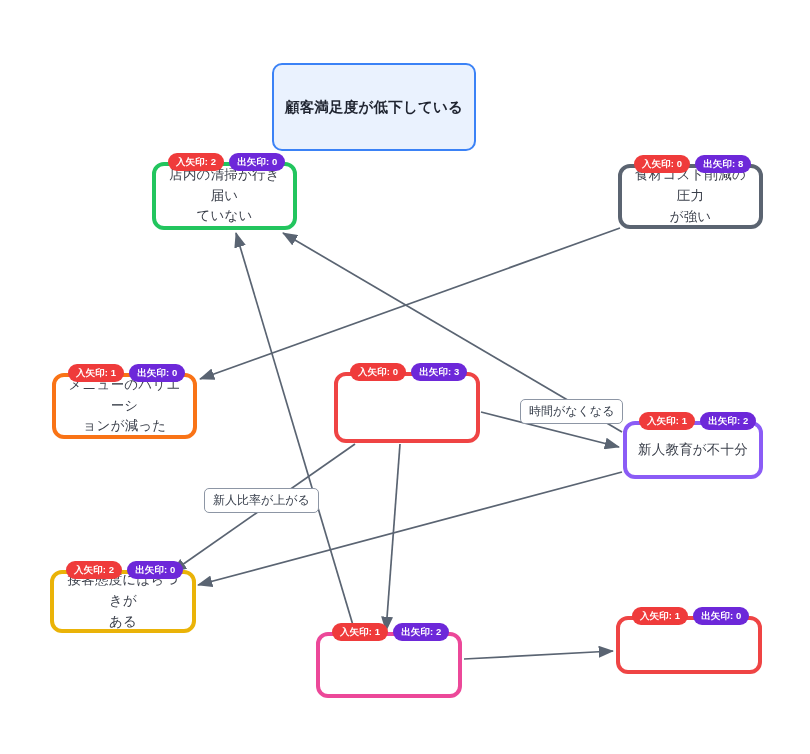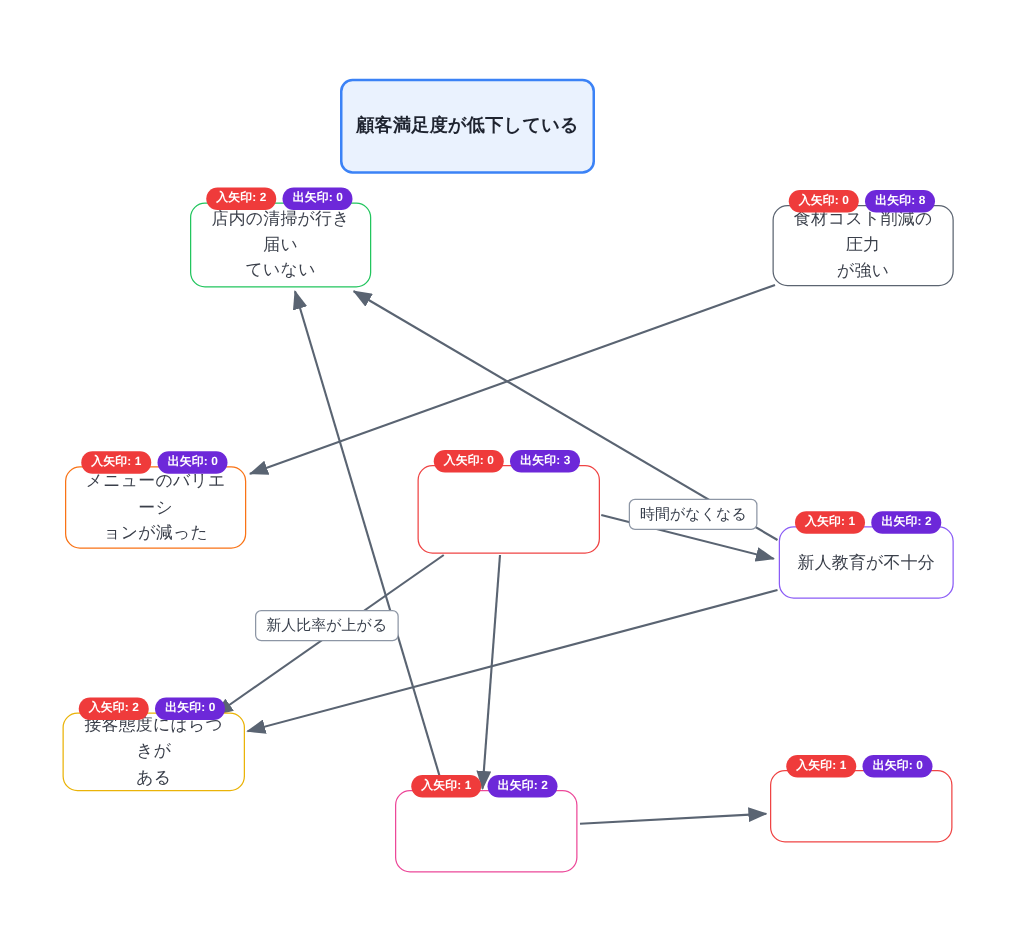--- a/index.html
+++ b/index.html
@@ -11,21 +11,21 @@
     position:relative;
   }
   #canvas{position:absolute;left:0;top:0;width:810px;height:754px;}
   #edge-layer{position:absolute;left:0;top:0;width:810px;height:754px;pointer-events:none;}
 
   
   .node{
     position:absolute;
     box-sizing:border-box;
     background:#ffffff;
-    border:1px solid #84cc16;
+    border:4px solid #84cc16;
     border-radius:12px;
     display:flex;align-items:center;justify-content:center;
     text-align:center;
     color:#3a3f4a;
     font-size:13.5px;
     line-height:1.55;
     padding:6px 10px;
     letter-spacing:.2px;
   }
   .node .node-text{display:block;width:100%;}
@@ -96,21 +96,21 @@
 
     <line x1="622" y1="432" x2="283" y2="233" stroke="#5a6472" stroke-width="1.7" marker-end="url(#arrowhead)"></line>
 
     <line x1="622" y1="472" x2="198" y2="585" stroke="#5a6472" stroke-width="1.7" marker-end="url(#arrowhead)"></line>
 
     <line x1="355" y1="632" x2="236" y2="233" stroke="#5a6472" stroke-width="1.7" marker-end="url(#arrowhead)"></line>
 
     <line x1="464" y1="659" x2="613" y2="651" stroke="#5a6472" stroke-width="1.7" marker-end="url(#arrowhead)"></line>
   </svg>
 
-  <div class="node root-node" style="left:272px;top:63px;width:204px;height:76px;">
+  <div class="node root-node" style="left:272px;top:63px;width:204px;height:88px;">
     <span class="node-text">顧客満足度が低下している</span>
   </div>
 
   <div class="node" style="left:152px;top:162px;width:145px;height:68px;border-color:#22c55e;">
     <div class="badges">
       <span class="badge badge-in">入矢印: 2</span>
       <span class="badge badge-out">出矢印: 0</span>
     </div>
     <span class="node-text">店内の清掃が行き届い<br>ていない</span>
   </div>
@@ -161,17 +161,17 @@
     </div>
   </div>
 
   <div class="node" style="left:616px;top:616px;width:146px;height:58px;border-color:#ef4444;">
     <div class="badges">
       <span class="badge badge-in">入矢印: 1</span>
       <span class="badge badge-out">出矢印: 0</span>
     </div>
   </div>
 
-  <div class="edge-label" style="left:503px;top:399px;">時間がなくなる</div>
+  <div class="edge-label" style="left:520px;top:399px;">時間がなくなる</div>
 
   <div class="edge-label" style="left:204px;top:475px;margin-top:13px;">新人比率が上がる</div>
 
 </div>
 
 </body></html>

